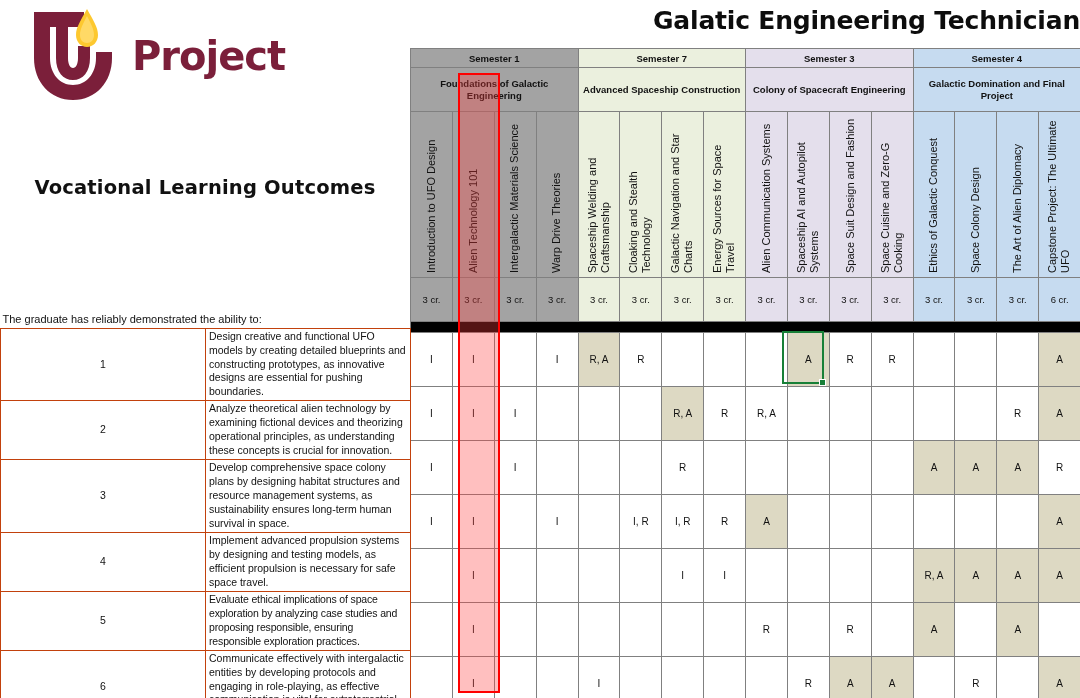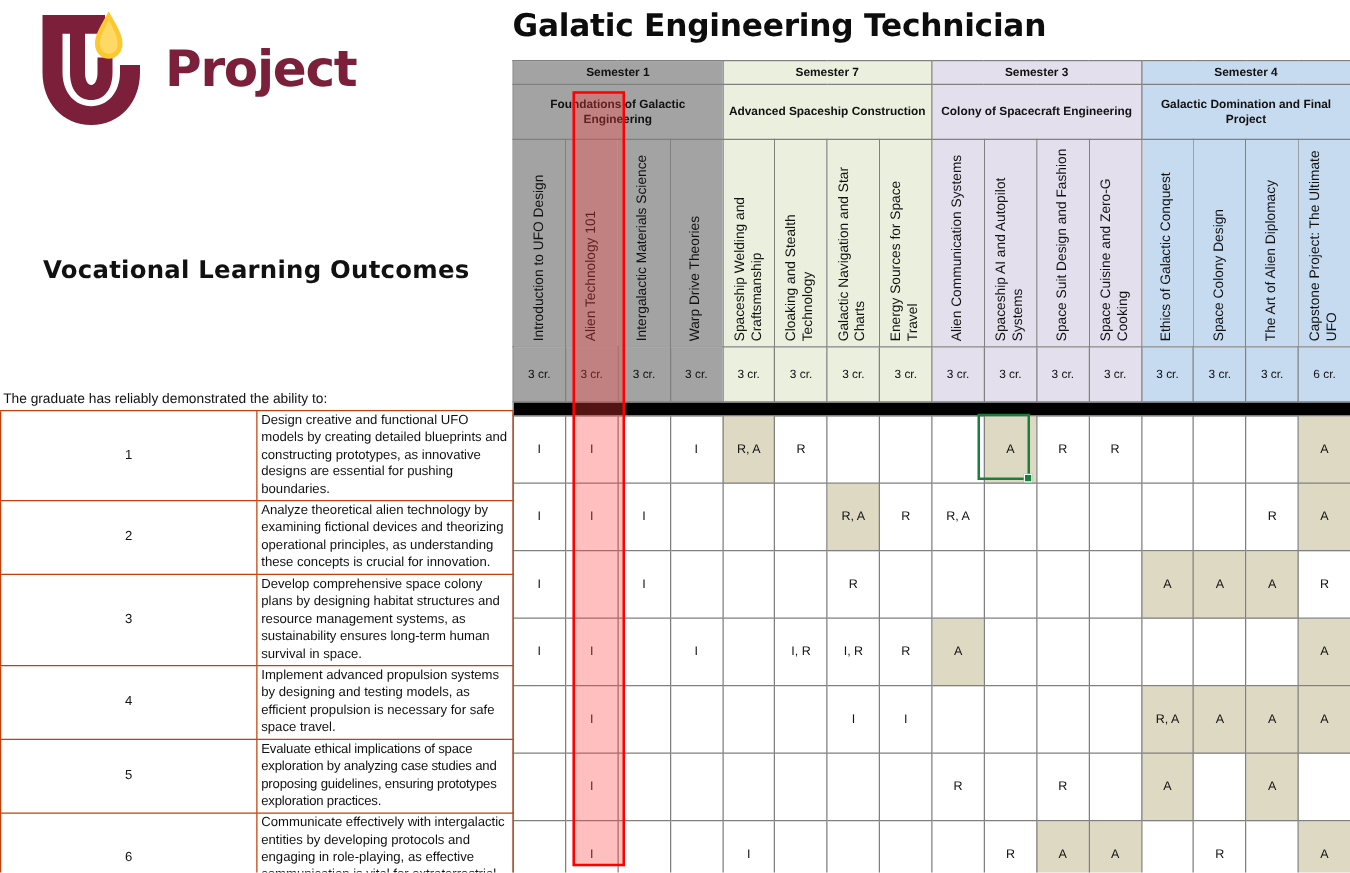--- a/index.html
+++ b/index.html
@@ -24,33 +24,33 @@
   #logo-word{
     margin-left:10px;
     color:#7B1F3A;
     font-family:"DejaVu Sans", sans-serif;
     font-weight:bold;
     font-size:40px;
     line-height:0.95;
     letter-spacing:-1px;
   }
   #vlo-title{
-    position:absolute; left:0; top:204px; width:410px;
+    position:absolute; left:0; top:176px; width:410px;
     text-align:center;
     font-family:"DejaVu Sans", sans-serif;
     font-weight:bold;
     font-size:19.5px;
     letter-spacing:0.2px;
     color:#111;
   }
 
   
   #doc-title{
     position:absolute; left:410px; top:6px; width:670px;
-    text-align:left;
+    text-align:right;
     font-family:"DejaVu Sans", sans-serif;
     font-weight:bold;
     font-size:25px;
     color:#0d0d0d;
     letter-spacing:-0.2px;
   }
 
   
   #matrix{
     position:absolute; left:410px; top:48px;
@@ -436,21 +436,21 @@
       <tr style="height: 54px;">
         <td class="num-col">3</td>
         <td>Develop comprehensive space colony plans by designing habitat structures and resource management systems, as sustainability ensures long-term human survival in space.</td>
       </tr>
       <tr style="height: 54px;">
         <td class="num-col">4</td>
         <td>Implement advanced propulsion systems by designing and testing models, as efficient propulsion is necessary for safe space travel.</td>
       </tr>
       <tr style="height: 54px;">
         <td class="num-col">5</td>
-        <td class="faded">Evaluate ethical implications of space exploration by analyzing case studies and proposing guidelines, ensuring prototypes exploration practices.</td>
+        <td class="faded">Evaluate ethical implications of space exploration by analyzing case studies and proposing responsible, ensuring responsible exploration practices.</td>
       </tr>
       <tr style="height: 54px;">
         <td class="num-col">6</td>
         <td>Communicate effectively with intergalactic entities by developing protocols and engaging in role-playing, as effective communication is vital for extraterrestrial relations.</td>
       </tr>
     </tbody>
 </table>
 
 <div id="red-highlight"></div>
 <div id="green-selection">

